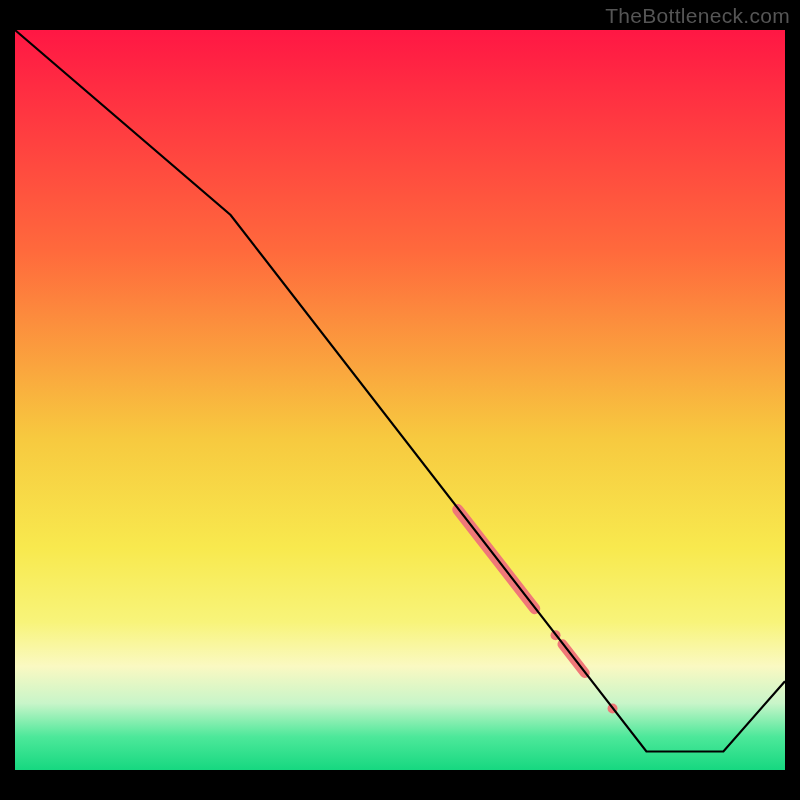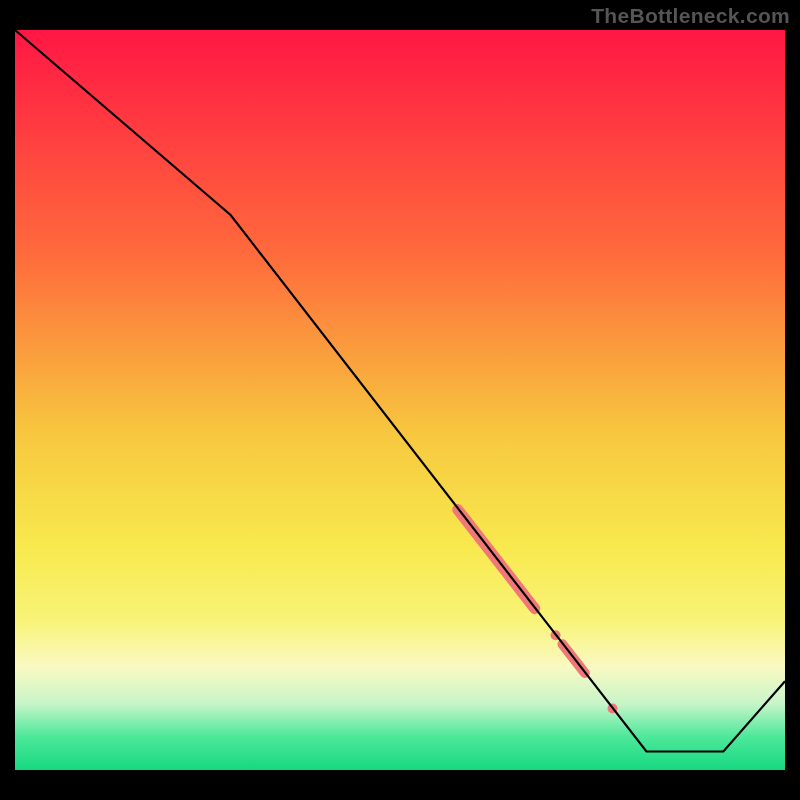--- a/index.html
+++ b/index.html
@@ -20,21 +20,21 @@
   }
   svg {
     display: block;
   }
   .watermark {
     position: absolute;
     top: 4px;
     right: 10px;
     color: #555;
     font-size: 21px;
-    font-weight: 700;
+    font-weight: 400;
     letter-spacing: 0.3px;
   }
 </style>
 </head>
 <body>
 
 <div class="chart-container">
   <svg id="chart-svg" width="800" height="800" viewBox="0 0 800 800">
     <defs>
       <linearGradient id="bg-grad" x1="0" y1="0" x2="0" y2="1">

